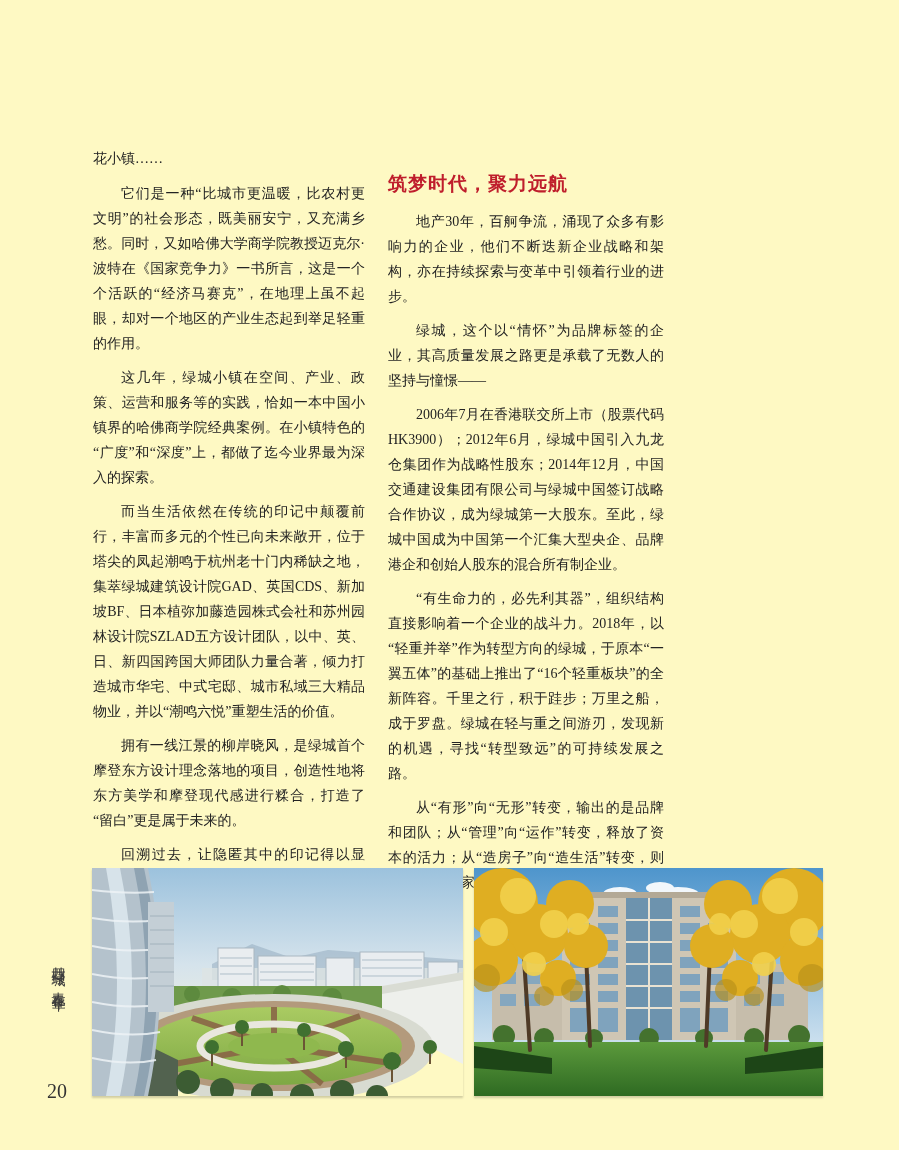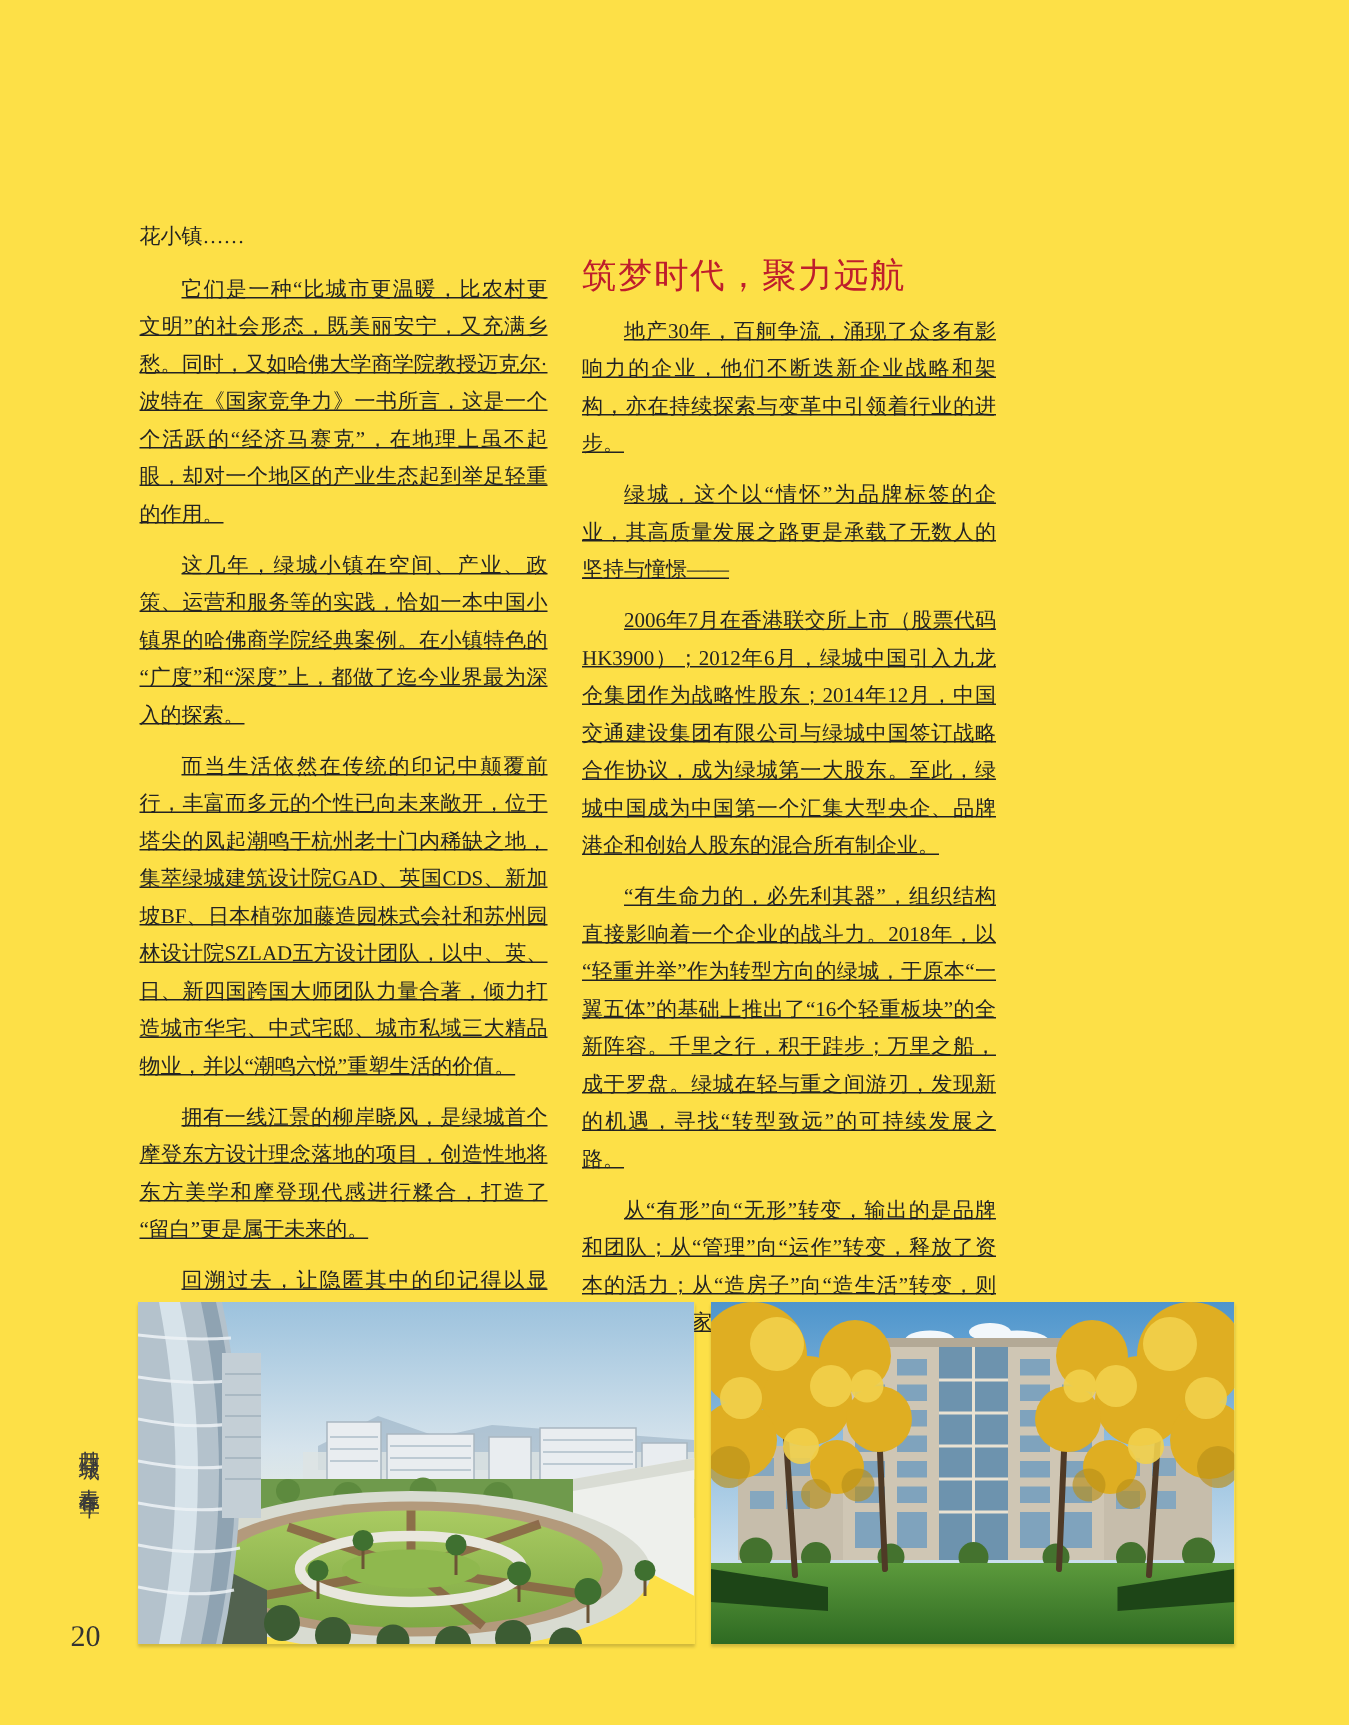--- a/index.html
+++ b/index.html
@@ -1,45 +1,44 @@
 <!DOCTYPE html>
 <html lang="zh"><head>
 <meta charset="utf-8">
 <style>
   html, body { margin: 0; padding: 0; background: #ffffff; }
   .page {
     position: relative;
     width: 899px;
     height: 1150px;
-    background: #fde047;
+    background: #fef9c3;
     overflow: hidden;
     font-family: "Liberation Serif", "DejaVu Serif", serif;
     color: #232323;
   }
   .col { position: absolute; }
   .col-left  { left: 93px;  top: 146px; width: 272px; }
   .col-right { left: 388px; top: 172px; width: 276px; }
   .intro-line {
     margin: 0 0 10px 0;
     font-size: 14px;
     line-height: 25px;
     text-indent: 0;
   }
   .para {
     margin: 0 0 9px 0;
     font-size: 14px;
     line-height: 25px;
     text-align: justify;
     text-indent: 2em;
-    text-decoration: underline;
   }
   .section-heading {
     margin: 0 0 13px 0;
-    font-size: 23px;
-    font-weight: normal;
+    font-size: 19px;
+    font-weight: bold;
     letter-spacing: 1px;
     line-height: 24px;
   }
   .photo {
     position: absolute;
     top: 868px;
     height: 228px;
     box-shadow: 0 2px 2px rgba(0,0,0,0.18);
     overflow: hidden;
   }

